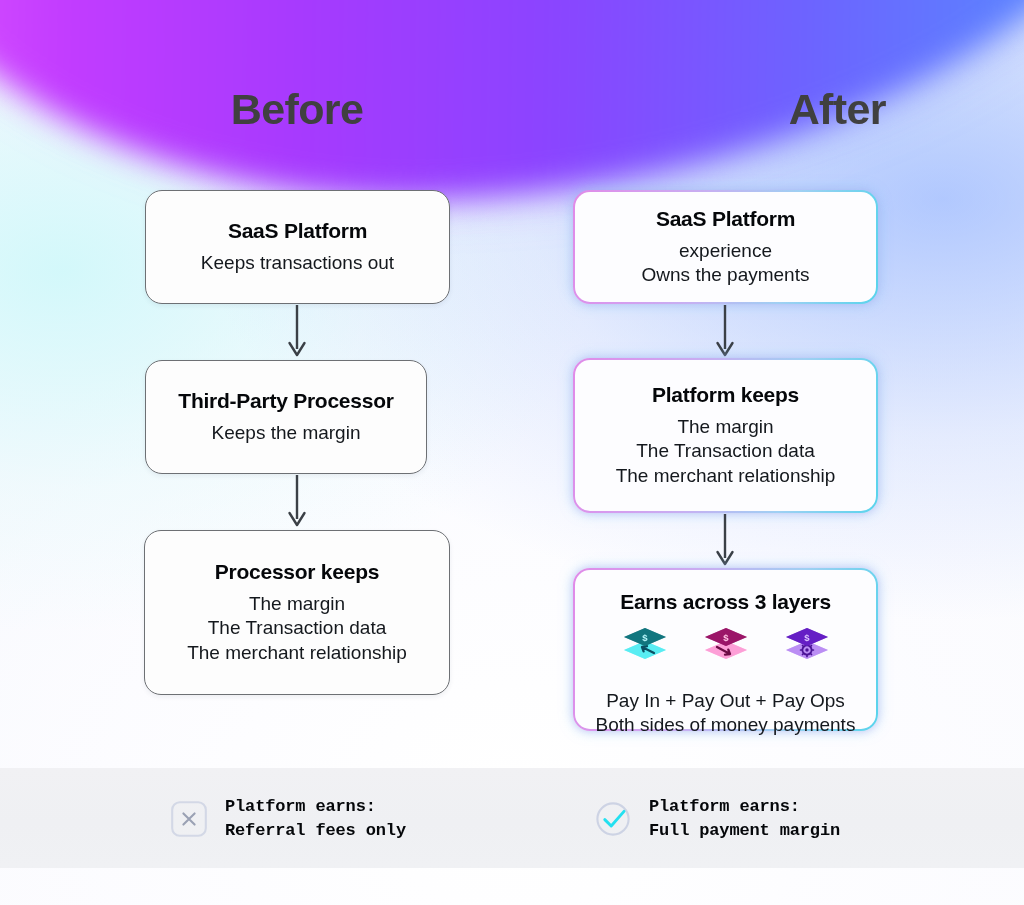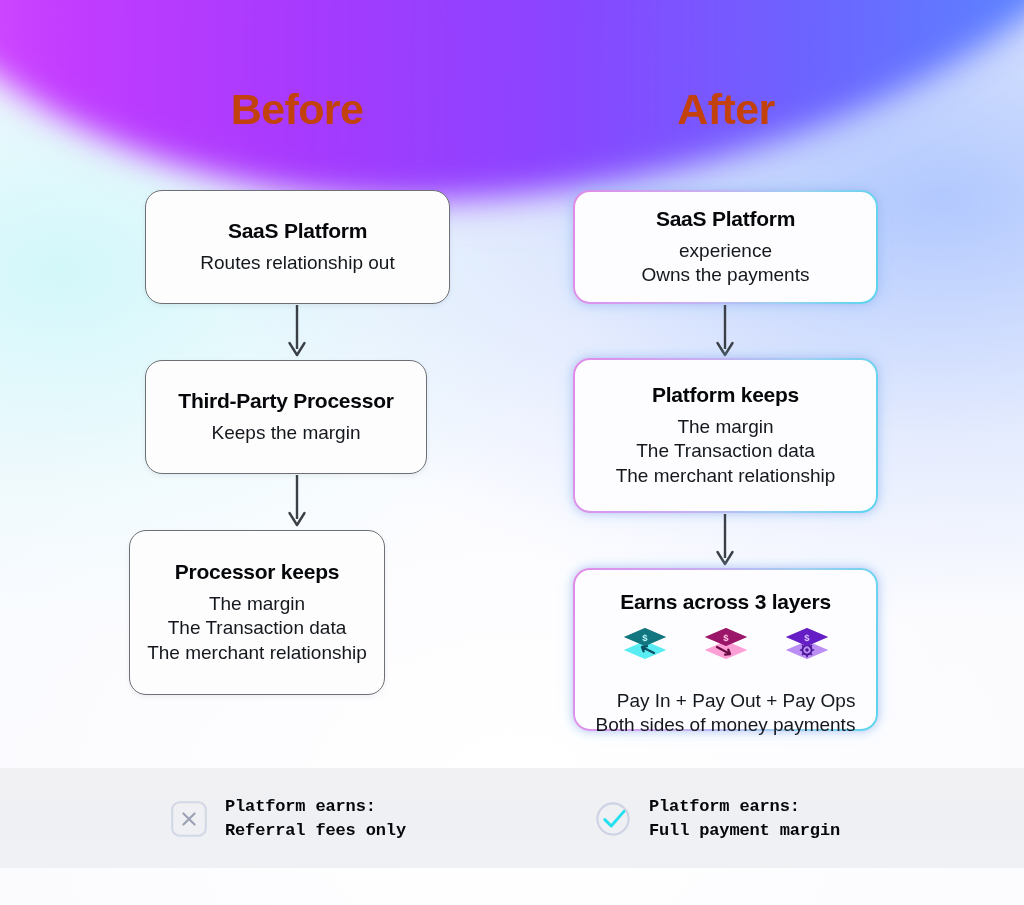--- a/index.html
+++ b/index.html
@@ -65,25 +65,25 @@
 
   
   .col-heading {
     position: absolute;
     top: 88px;
     width: 320px;
     text-align: center;
     font-size: 43px;
     font-weight: 800;
     letter-spacing: -0.6px;
-    color: #c2410c;
+    color: #404040;
     line-height: 1;
   }
   #heading-before { left: 137px; }
-  #heading-after  { left: 566px; }
+  #heading-after  { left: 566px; text-align: right; }
 
   
   .flow-box {
     position: absolute;
     box-sizing: border-box;
     border-radius: 17px;
     display: flex;
     flex-direction: column;
     align-items: center;
     justify-content: center;
@@ -174,21 +174,21 @@
   <div class="bg-base"></div>
   <div class="bg-sweep-soft"></div>
   <div class="bg-sweep"></div>
 
   <div class="col-heading" id="heading-before">Before</div>
   <div class="col-heading" id="heading-after">After</div>
 
   <div class="flow-box box-before" style="left:145px; top:190px; width:305px; height:114px;">
     <div class="box-title">SaaS Platform</div>
     <div class="box-sub">
-      <span class="ln">Routes relationship out</span>
+      <span class="ln">Keeps transactions out</span>
     </div>
   </div>
 
   <div class="arrow" style="left:285px; top:305px;">
     <svg width="24" height="54" viewBox="0 0 24 54" aria-hidden="true">
       <line x1="12" y1="0" x2="12" y2="44" stroke="#3b4046" stroke-width="2.4"></line>
       <path d="M4.5 38 L12 50 L19.5 38" fill="none" stroke="#3b4046" stroke-width="2.4" stroke-linecap="round" stroke-linejoin="round"></path>
     </svg>
   </div>
 
@@ -199,21 +199,21 @@
     </div>
   </div>
 
   <div class="arrow" style="left:285px; top:475px;">
     <svg width="24" height="54" viewBox="0 0 24 54" aria-hidden="true">
       <line x1="12" y1="0" x2="12" y2="44" stroke="#3b4046" stroke-width="2.4"></line>
       <path d="M4.5 38 L12 50 L19.5 38" fill="none" stroke="#3b4046" stroke-width="2.4" stroke-linecap="round" stroke-linejoin="round"></path>
     </svg>
   </div>
 
-  <div class="flow-box box-before" style="left:129px; top:530px; width:256px; height:165px;">
+  <div class="flow-box box-before" style="left:144px; top:530px; width:306px; height:165px;">
     <div class="box-title">Processor keeps</div>
     <div class="box-sub">
       <span class="ln">The margin</span>
       <span class="ln">The Transaction data</span>
       <span class="ln">The merchant relationship</span>
     </div>
   </div>
 
   <div class="flow-box box-after" style="left:573px; top:190px; width:305px; height:114px;">
     <div class="box-title">SaaS Platform</div>
@@ -239,21 +239,21 @@
     </div>
   </div>
 
   <div class="arrow" style="left:713px; top:514px;">
     <svg width="24" height="54" viewBox="0 0 24 54" aria-hidden="true">
       <line x1="12" y1="0" x2="12" y2="44" stroke="#3b4046" stroke-width="2.4"></line>
       <path d="M4.5 38 L12 50 L19.5 38" fill="none" stroke="#3b4046" stroke-width="2.4" stroke-linecap="round" stroke-linejoin="round"></path>
     </svg>
   </div>
 
-  <div class="flow-box box-after" style="left:573px; top:568px; width:305px; height:163px; justify-content:flex-start; padding-top:20px;text-align:right;">
+  <div class="flow-box box-after" style="left:573px; top:568px; width:305px; height:163px; justify-content:flex-start; padding-top:20px;">
     <div class="box-title">Earns across 3 layers</div>
 
     <div class="icon-row">
 
       <span>
         <svg class="layer-icon" viewBox="0 0 48 44" aria-hidden="true">
           <polygon points="24,18 45,27 24,36 3,27" fill="#3ce8f0"></polygon>
           <polygon points="24,18 45,27 24,36 3,27" fill="#7df3f7" opacity="0.45"></polygon>
           <path d="M33 30 L21 24 M21 24 L26 23.2 M21 24 L22.6 28.4" stroke="#0b4f63" stroke-width="2.3" fill="none" stroke-linecap="round" stroke-linejoin="round"></path>
           <polygon points="24,5 45,14 24,23 3,14" fill="#0f6b72"></polygon>

